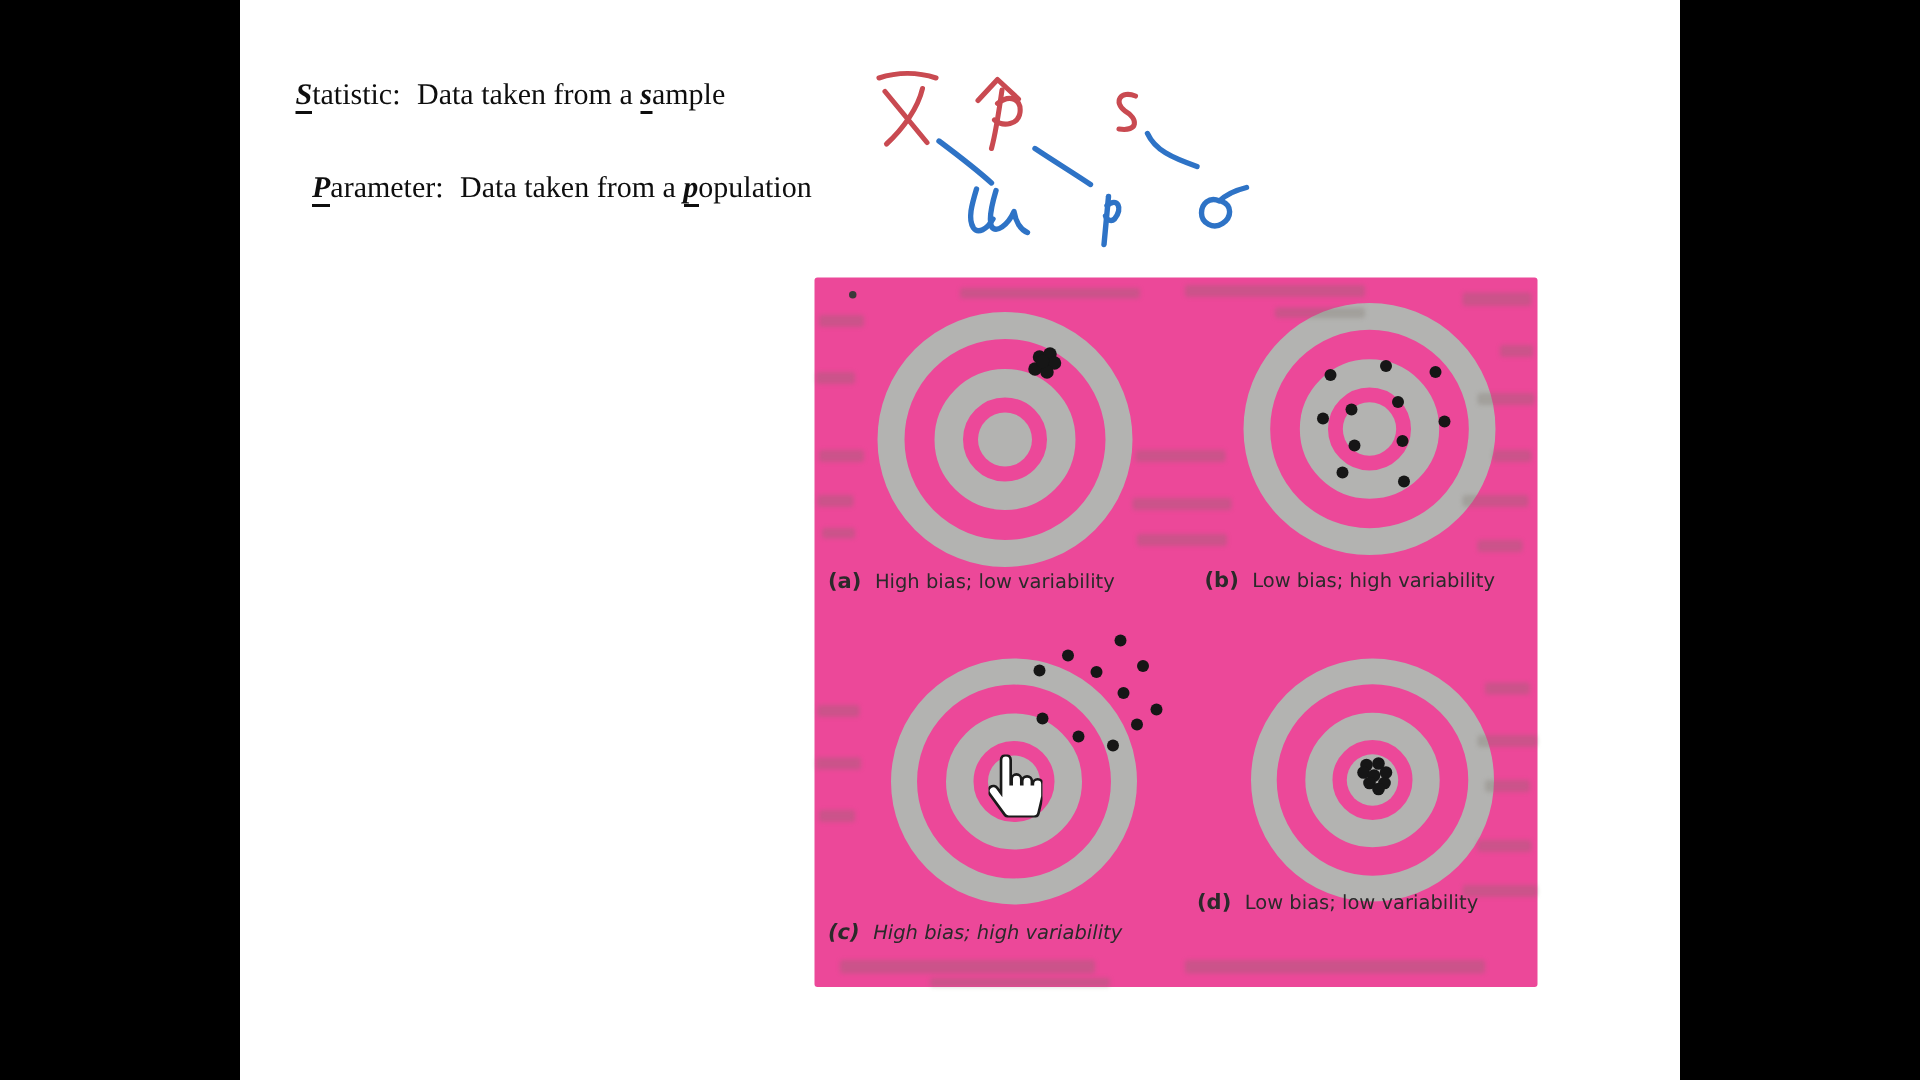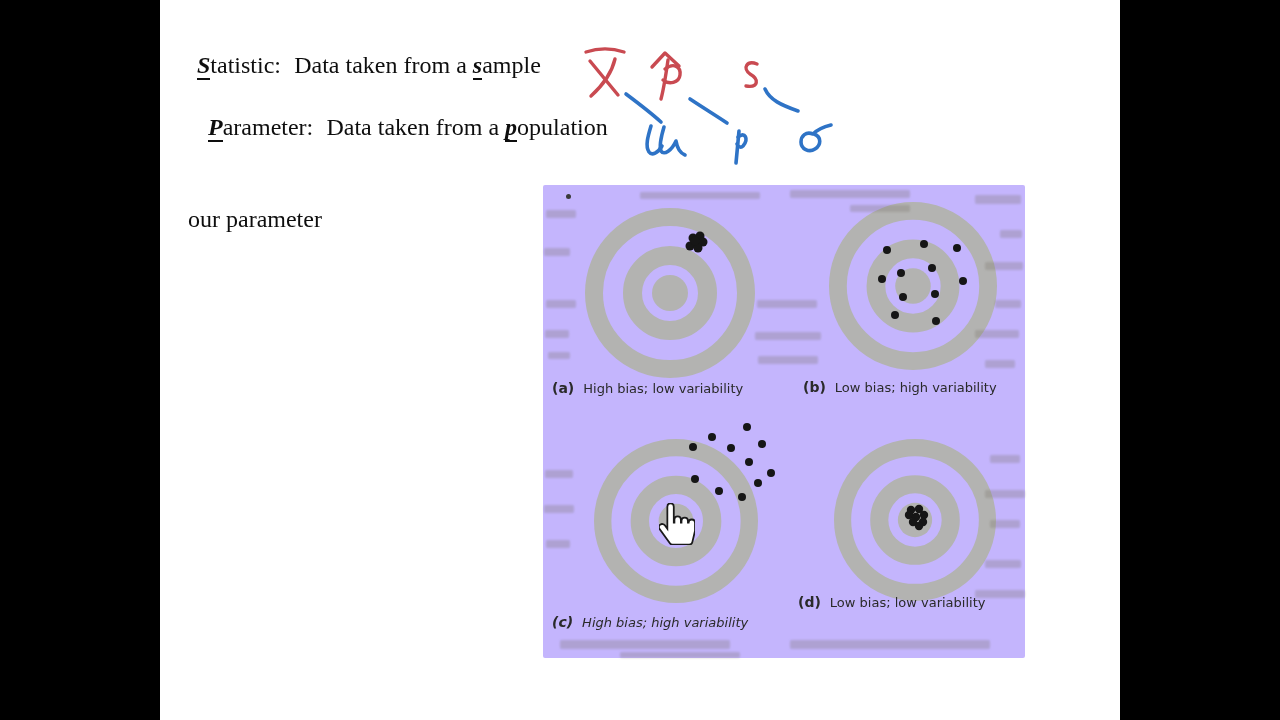--- a/index.html
+++ b/index.html
@@ -3,21 +3,21 @@
 <meta charset="utf-8">
 <style>
   html,body{margin:0;padding:0;background:#000;}
   .stage{position:relative;width:1280px;height:720px;background:#000;overflow:hidden;
          font-family:"Liberation Serif",serif;}
   .canvas{position:absolute;left:160px;top:0;width:960px;height:720px;background:#fff;}
   .bar{position:absolute;top:0;height:720px;background:#000;}
   .bar-left{left:0;width:160px;}
   .bar-right{left:1120px;width:160px;}
 
-  .defline{position:absolute;font-size:24px;color:#0e0e0e;white-space:nowrap;}
+  .defline{position:absolute;font-size:20px;color:#0e0e0e;white-space:nowrap;}
   .def-statistic{left:197px;top:52px;}
   .def-parameter{left:208px;top:114px;}
   .lead{font-weight:bold;font-style:italic;border-bottom:2.5px solid #0e0e0e;}
   .emph{font-weight:bold;font-style:italic;border-bottom:2.5px solid #0e0e0e;}
   .colon-gap{display:inline-block;width:0.55em;}
 
   .bias{position:absolute;left:188px;top:204px;font-size:24px;line-height:30px;color:#0e0e0e;}
 
   .hw{position:absolute;left:575px;top:38px;}
   .hw path{fill:none;stroke-linecap:round;stroke-linejoin:round;}
@@ -88,24 +88,23 @@
       <path class="bs" d="M739,131 C738,142 737,152 736,163"></path>
       <path class="bs" d="M738,137 C745,131 749,139 743,146 C741,148 738,147 737,144"></path>
     </g>
 
     <g>
       <path class="bs" d="M831,125 C823,127 817,130 813,134 C806,131 801,136 801,142 C801,149 809,153 815,149 C821,145 822,137 814,134"></path>
     </g>
   </svg>
 
   <div class="bias">
-    <div>our parameter</div>
-  </div>
-
-  <div class="scan" style="background: #c4b5fd;">
+  </div>
+
+  <div class="scan" style="background: #ec4899;">
     <div class="speck" style="left:23px;top:9px;"></div>
 
     <div class="target" style="left: 17px; top: -2px;"><svg width="220" height="220" viewBox="-110 -110 220 220">
           <circle cx="0" cy="0" r="76" fill="none" stroke="#b3b3b1" stroke-width="18"></circle>
           <circle cx="0" cy="0" r="37.5" fill="none" stroke="#b3b3b1" stroke-width="19"></circle>
           <circle cx="0" cy="0" r="18" fill="#b3b3b1"></circle>
           <circle cx="23" cy="-55" r="4.5" fill="#161616"></circle>
           <circle cx="30" cy="-57" r="4.5" fill="#161616"></circle>
           <circle cx="26" cy="-50" r="4.5" fill="#161616"></circle>
           <circle cx="33" cy="-51" r="4.5" fill="#161616"></circle>

